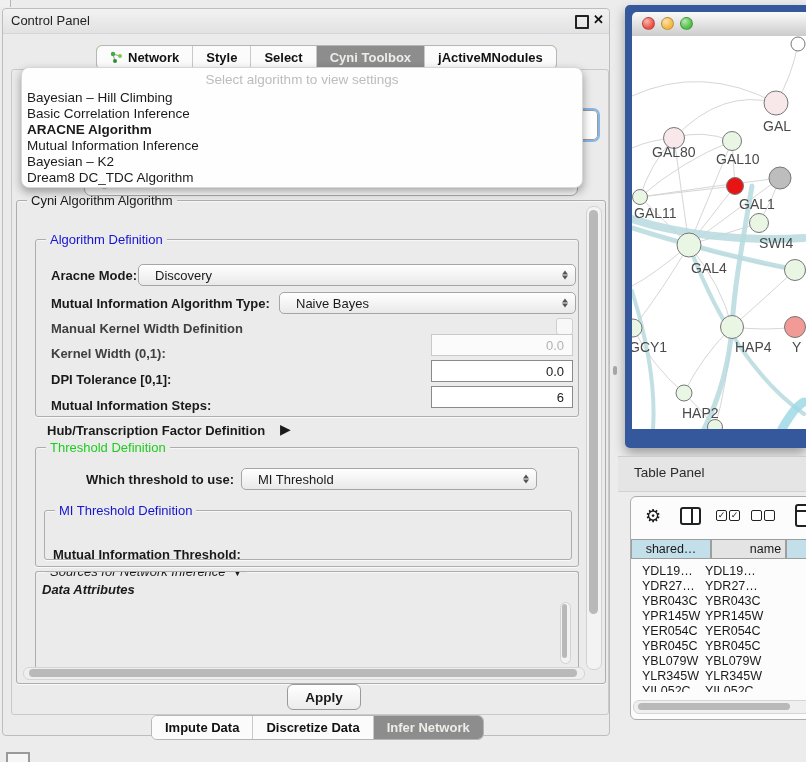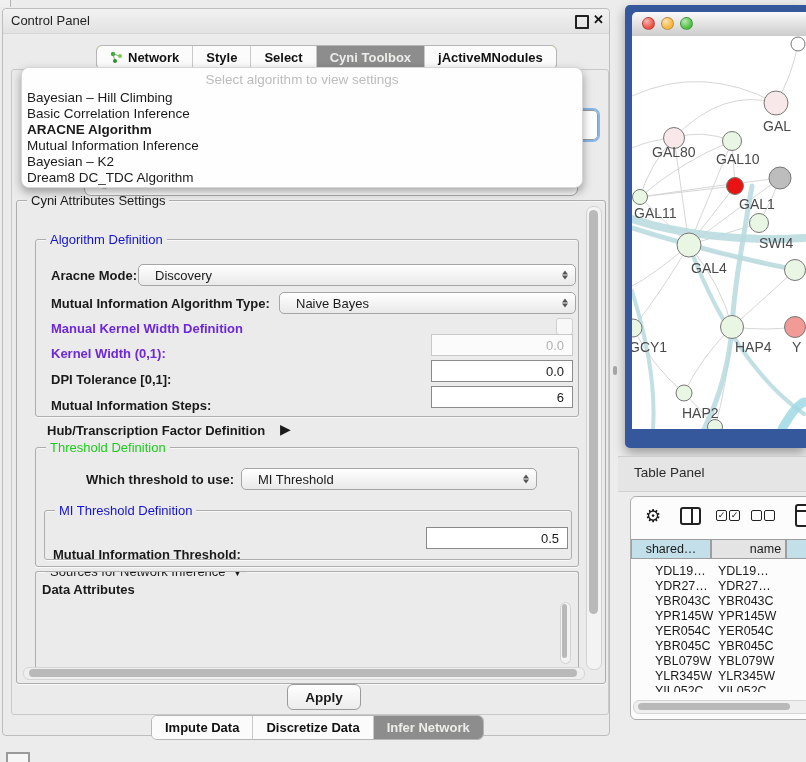--- a/index.html
+++ b/index.html
@@ -29,21 +29,21 @@
       background:linear-gradient(#ffffff,#e9e9e9);font-size:13px;display:flex;align-items:center;
       padding-left:16px;box-sizing:border-box;}
   .spin{position:absolute;right:7px;top:50%;transform:translateY(-50%);display:flex;flex-direction:column;gap:1px;}
   .spin i{display:block;width:0;height:0;border-left:3.5px solid transparent;border-right:3.5px solid transparent;}
   .spin .up{border-bottom:4px solid #555;}
   .spin .dn{border-top:4px solid #555;}
   .tfield{position:absolute;border:1px solid #8a8a8a;background:#fff;font-size:13px;
       display:flex;align-items:center;justify-content:flex-end;padding-right:8px;box-sizing:border-box;}
   .tfield.dis{border-color:#c9c9c9;background:#fbfbfb;color:#b2b2b2;}
   .lbl{position:absolute;font-size:13px;font-weight:bold;white-space:nowrap;}
-  .lbl.dis{color:#6d28d9;}
+  .lbl.dis{color:#404040;}
   .group{position:absolute;border:1px solid #adadad;border-radius:3px;
       box-shadow:inset 0 1px 0 rgba(255,255,255,.6),0 1px 0 rgba(255,255,255,.7);}
   .gtitle{position:absolute;top:-8px;left:10px;background:#ebebeb;padding:0 4px;font-size:13px;white-space:nowrap;}
   
   .popup{position:absolute;left:18px;top:58px;width:560px;height:119px;background:#fefefe;
       border:1px solid #d7d7d7;border-radius:8px;box-shadow:0 4px 10px rgba(0,0,0,.35);z-index:60;}
   .popup-ph{position:absolute;left:0;top:4px;width:100%;text-align:center;font-size:13.5px;color:#bcbcbc;}
   .algo-item{position:absolute;left:5px;font-size:13.5px;white-space:nowrap;}
   .algo-item.b{font-weight:bold;}
   
@@ -74,21 +74,21 @@
   .tp-title{position:absolute;left:16px;top:8px;font-size:13.5px;color:#2a2a2a;}
   .tbl-box{position:absolute;left:630px;top:496px;width:200px;height:222px;background:#fcfcfc;
       border:1px solid #adadad;border-radius:6px;}
   .ticon{position:absolute;color:#1a1a1a;}
   .box-icon{position:absolute;border:2px solid #222;border-radius:3px;background:#fff;}
   .cb{display:inline-block;width:9px;height:9px;border:1.5px solid #222;border-radius:2px;
       font-size:9px;line-height:9px;text-align:center;vertical-align:top;margin-right:2px;background:#fff;}
   .th{position:absolute;top:42px;height:20px;border:1px solid #9e9e9e;box-sizing:border-box;
       font-size:12.5px;display:flex;align-items:center;justify-content:center;background:#e4e4e4;}
   .th.sel{background:#c3dfe9;}
-  .tbody{position:absolute;left:17px;top:64px;width:144px;height:131px;overflow:hidden;}
+  .tbody{position:absolute;left:4px;top:64px;width:144px;height:131px;overflow:hidden;}
   .trow{position:absolute;left:0;width:200px;height:15px;font-size:12.5px;}
   .trow span{position:absolute;top:0;white-space:nowrap;}
   .mini-icon{position:absolute;left:6px;top:752px;width:20px;height:14px;border:2px solid #9a9a9a;background:#f6f6f6;}
   .notch{position:absolute;left:0px;top:0px;width:10px;height:7px;border-right:1px solid #b5b5b5;background:#f0f0f0;}
   .splitter{position:absolute;left:613px;top:366px;width:4px;height:9px;border-radius:2px;background:#a8a8a8;}
 </style>
 </head>
 <body>
 
 <div class="page">
@@ -128,21 +128,21 @@
       </div>
 
     <div class="cp-content">
 
       <div class="behind-combo" style="left:72px;top:38px;width:512px;height:30px;border:2px solid #86b6e6;box-shadow:inset 0 0 0 1px #9a9a9a;"></div>
       <div class="behind-combo" style="left:72px;top:96px;width:492px;height:28px;border:1px solid #a9a9a9;display:flex;align-items:center;">
         <span style="font-size:13px;color:#c2c2c2;padding-left:16px;">gal4filtered.sif default node</span>
       </div>
 
       <div class="group" style="left:4px;top:130px;width:588px;height:482px;">
-        <span class="gtitle">Cyni Attributes Settings</span>
+        <span class="gtitle">Cyni Algorithm Algorithm</span>
 
         <div class="group" style="left:18px;top:38px;width:542px;height:176px;">
           <span class="gtitle" style="color:#1414d2;">Algorithm Definition</span>
 
           <span class="lbl" style="left:15px;top:28px;">Aracne Mode:</span>
           <div class="combo" style="left:102px;top:24px;width:438px;height:22px;">
             <span>Discovery</span>
             <span class="spin">
                 <i class="up"></i>
                 <i class="dn"></i>
@@ -188,27 +188,24 @@
             <span>MI Threshold</span>
             <span class="spin">
                 <i class="up"></i>
                 <i class="dn"></i>
               </span>
           </div>
 
           <div class="group" style="left:8px;top:62px;width:526px;height:48px;">
             <span class="gtitle" style="color:#1414d2;">MI Threshold Definition</span>
             <span class="lbl" style="left:8px;top:36px;">Mutual Information Threshold:</span>
-            <div class="tfield" style="left:381px;top:16px;width:142px;height:22px;">
-              <span>0.5</span>
-            </div>
-          </div>
-        </div>
-
-        <div class="group" style="left:18px;top:370px;width:542px;height:96px;border-bottom:none;overflow:hidden;border-radius:3px 3px 0 0;">
+          </div>
+        </div>
+
+        <div class="group" style="left:18px;top:370px;width:542px;height:96px;border-bottom:none;overflow:hidden;border-radius:3px 3px 0 0;font-style:italic;">
           <span class="gtitle" style="display:flex;gap:6px;align-items:center;">
             <span>Sources for Network Inference</span>
             <span style="font-size:12px;">▼</span>
           </span>
           <span class="lbl" style="left:6px;top:10px;">Data Attributes</span>
           <div class="sb-track-v" style="left:524px;top:30px;width:9px;height:60px;">
             <div class="sb-thumb" style="left:1px;top:1px;width:5px;height:54px;"></div>
           </div>
         </div>
 

